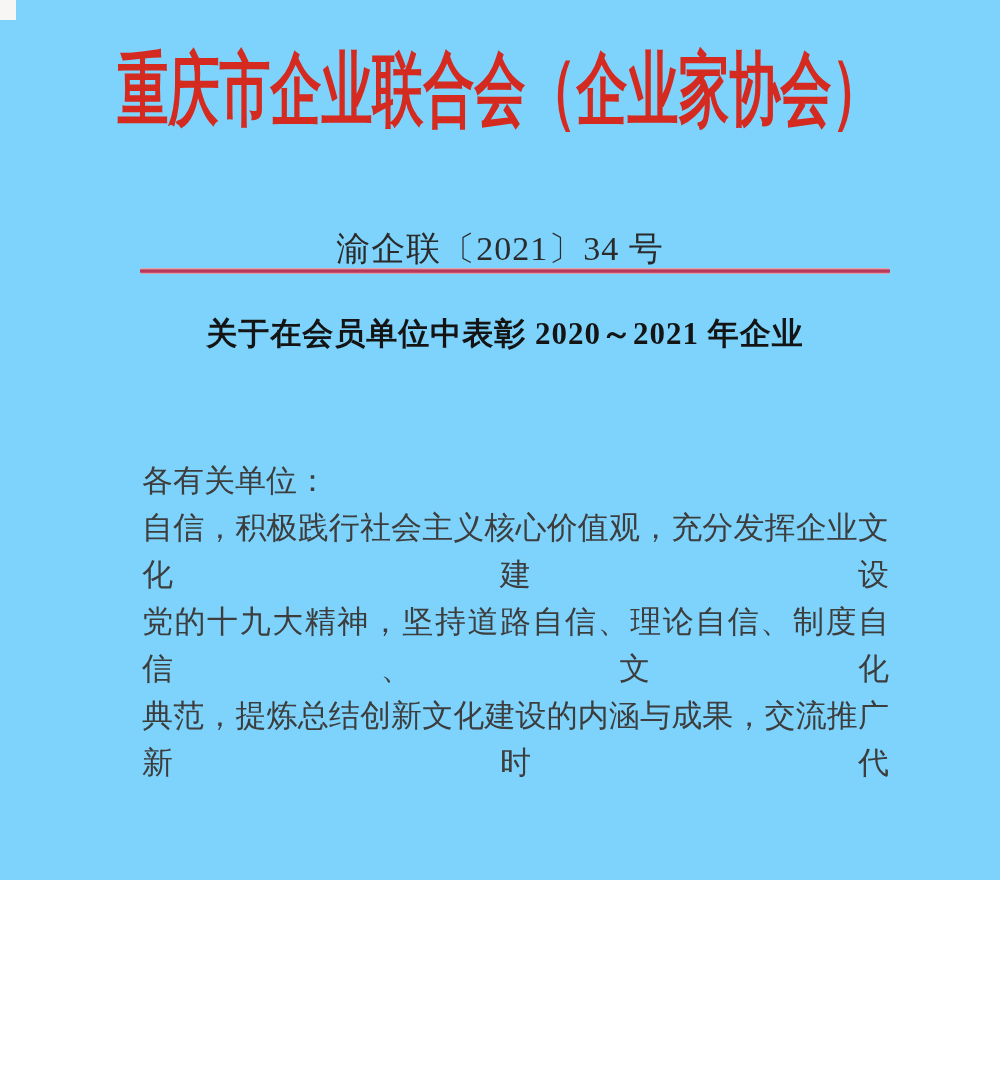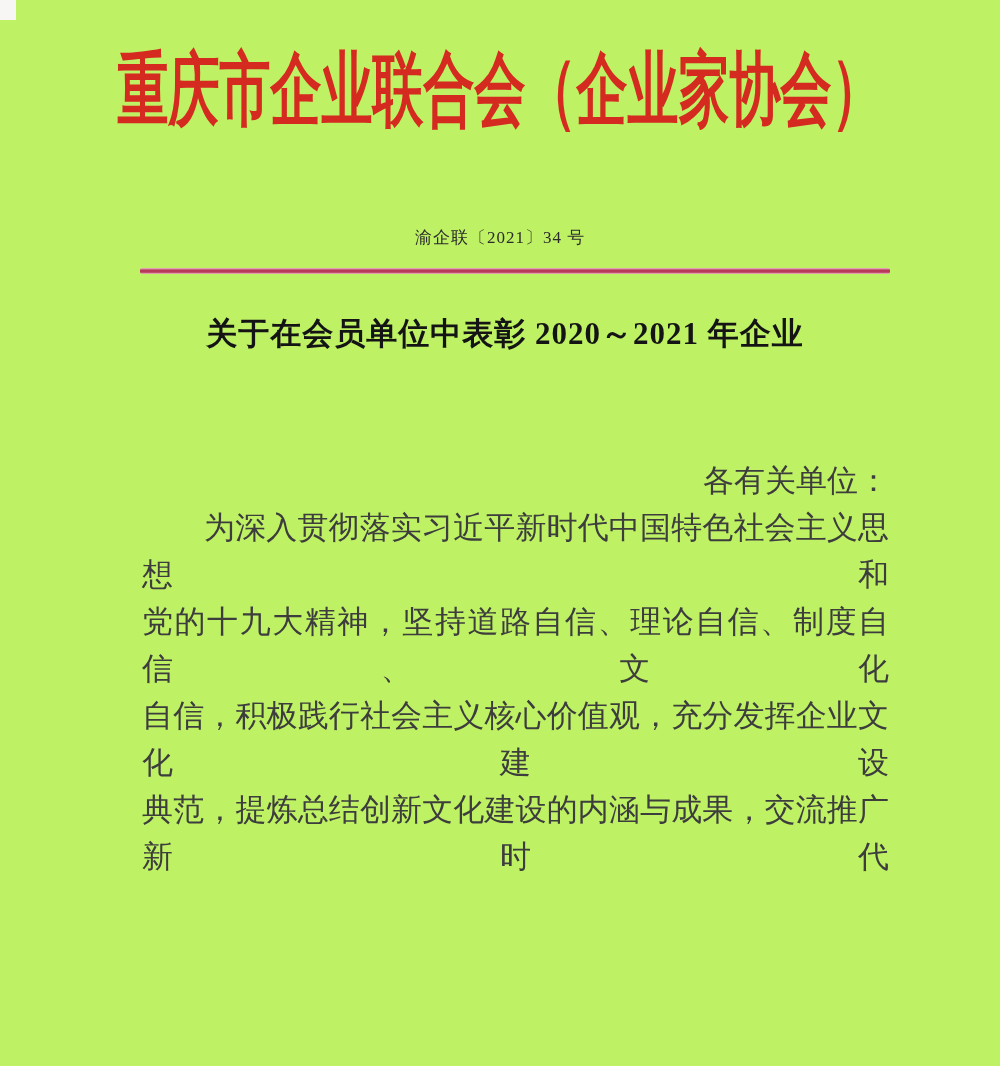--- a/index.html
+++ b/index.html
@@ -3,23 +3,23 @@
 <meta charset="utf-8">
 <style>
   html, body {
     margin: 0;
     padding: 0;
     background: #ffffff;
   }
   .page {
     position: relative;
     width: 1000px;
-    height: 1066px;
+    height: 880px;
     margin: 0 auto;
-    background: #bef264;
+    background: #7dd3fc;
     overflow: hidden;
     font-family: "Liberation Serif", "DejaVu Serif", serif;
   }
   .corner-artifact {
     position: absolute;
     top: 0; left: 0;
     width: 16px; height: 20px;
     background: #f7f6f5;
   }
   .org-header {
@@ -34,21 +34,21 @@
     transform: scaleY(1.58);
     transform-origin: top center;
     white-space: nowrap;
   }
   .doc-number {
     position: absolute;
     top: 226px;
     left: 0;
     width: 100%;
     text-align: center;
-    font-size: 17px;
+    font-size: 34px;
     color: #2b2b2b;
     letter-spacing: 1px;
   }
   .red-rule {
     position: absolute;
     top: 268px;
     left: 140px;
     width: 750px;
     height: 6px;
     border-radius: 2px;
@@ -70,21 +70,21 @@
     position: absolute;
     top: 457px;
     left: 142px;
     width: 747px;
     font-size: 31px;
     line-height: 47px;
     color: #3d3d3d;
     font-weight: 400;
   }
   .salutation {
-    text-align: right;
+    text-align: left;
   }
   .body-line {
     text-align: justify;
     text-align-last: justify;
   }
   .body-line.indent {
     text-indent: 62px;
   }
 </style>
 </head>
@@ -100,20 +100,19 @@
 
   <div class="red-rule" style="background: linear-gradient(rgb(238, 195, 205) 0%, rgb(184, 57, 90) 35%, rgb(184, 57, 90) 70%, rgb(238, 195, 205) 100%);"></div>
 
   <h1 class="doc-title" style="color: rgb(20, 20, 20);">
     <div>关于在会员单位中表彰 2020～2021 年企业</div>
   </h1>
 
   <div class="doc-body" style="color: rgb(61, 61, 61);">
     <div class="salutation">各有关单位：</div>
     <div id="body-lines">
-        <div class="body-line indent">为深入贯彻落实习近平新时代中国特色社会主义思想和</div>
+        <div class="body-line">自信，积极践行社会主义核心价值观，充分发挥企业文化建设</div>
         <div class="body-line">党的十九大精神，坚持道路自信、理论自信、制度自信、文化</div>
-        <div class="body-line">自信，积极践行社会主义核心价值观，充分发挥企业文化建设</div>
         <div class="body-line">典范，提炼总结创新文化建设的内涵与成果，交流推广新时代</div>
       </div>
   </div>
 
 </div>
 
 </body></html>

